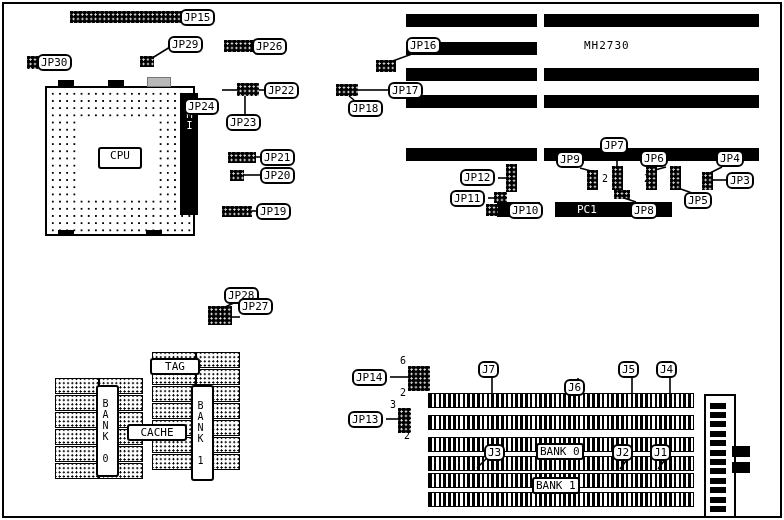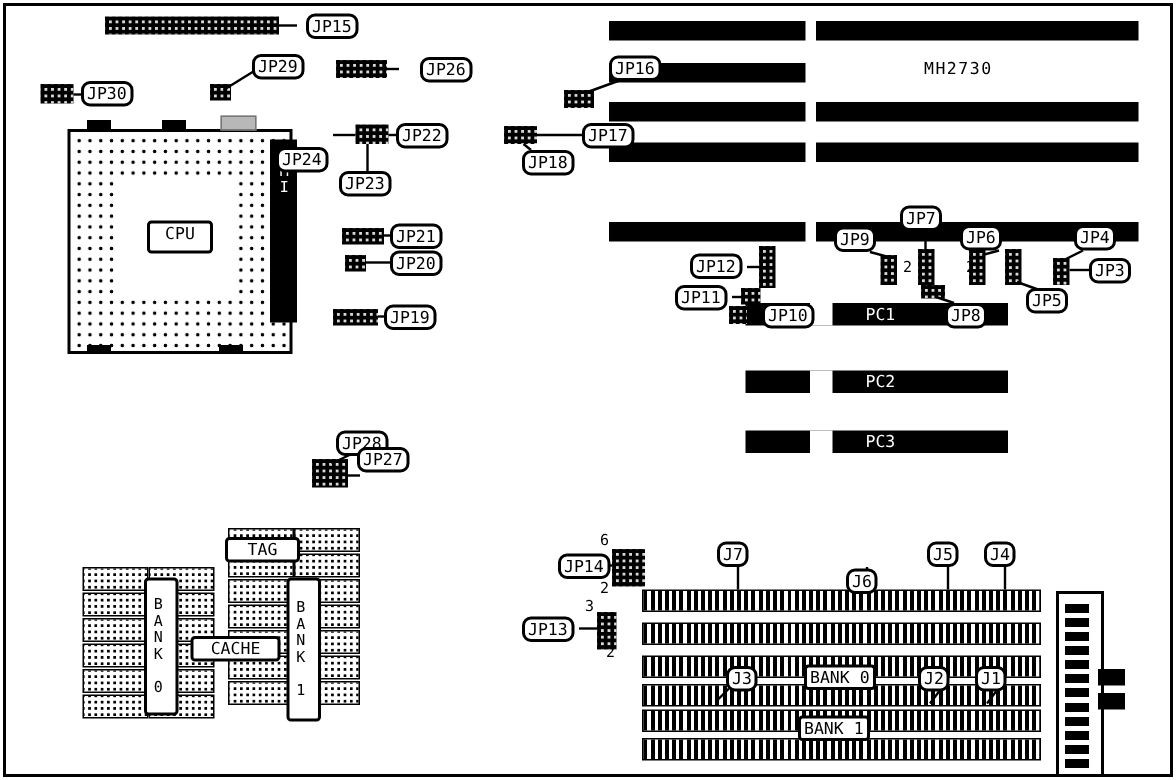--- a/index.html
+++ b/index.html
@@ -32,21 +32,21 @@
   .pci .notch{position:absolute;left:43px;top:0;width:15px;height:100%;background:#fff;}
   .pci .pci-label{position:absolute;left:80px;top:1px;color:#fff;font-size:11px;line-height:13px;}
   #bios{position:absolute;left:180px;top:93px;width:18px;height:122px;background:#000;z-index:2;}
   #bios span{position:absolute;left:4px;top:5px;writing-mode:vertical-lr;text-orientation:upright;
         color:#fff;font-size:10px;line-height:11px;}
   #leaders{position:absolute;left:0;top:0;z-index:4;pointer-events:none;}
   #powerconn{position:absolute;left:704px;top:394px;width:28px;height:120px;border:2px solid #000;
         background:#fff;z-index:2;}
   #powerconn .col{position:absolute;left:4px;top:4px;width:16px;height:112px;
         background-image:repeating-linear-gradient(0deg,#000 0 6px,transparent 6px 9.4px);}
-  #model{position:absolute;left:616px;top:39px;font-size:11px;letter-spacing:1px;z-index:3;text-align:center;}
+  #model{position:absolute;left:584px;top:39px;font-size:11px;letter-spacing:1px;z-index:3;text-align:center;}
 </style>
 </head>
 <body>
 
 <div id="board">
   <div class="chip" style="left: 196px; top: 454px; width: 42px; height: 14px;"></div>
     <div class="chip" style="left: 152px; top: 454px; width: 42px; height: 14px;"></div>
     <div class="chip" style="left: 196px; top: 437px; width: 42px; height: 14px;"></div>
     <div class="chip" style="left: 152px; top: 437px; width: 42px; height: 14px;"></div>
     <div class="chip" style="left: 196px; top: 420px; width: 42px; height: 14px;"></div>
@@ -81,28 +81,20 @@
   <div class="bar" style="left:406px;top:95px;width:131px;height:13px"></div>
   <div class="bar" style="left:544px;top:95px;width:215px;height:13px"></div>
   <div class="bar" style="left:406px;top:148px;width:131px;height:13px"></div>
   <div class="bar" style="left:544px;top:148px;width:215px;height:13px"></div>
 
   <div id="model">MH2730</div>
 
   <div class="pci" style="left:497px;top:202px;width:175px;height:15px">
     <div class="notch"></div>
     <span class="pci-label">PC1</span>
-  </div>
-  <div class="pci" style="left:497px;top:247px;width:175px;height:15px">
-    <div class="notch"></div>
-    <span class="pci-label">PC2</span>
-  </div>
-  <div class="pci" style="left:497px;top:287px;width:175px;height:15px">
-    <div class="notch"></div>
-    <span class="pci-label">PC3</span>
   </div>
 
   <div class="socket">
     <div class="socket-inner"></div>
   </div>
   <div class="bar" style="left:58px;top:80px;width:16px;height:6px"></div>
   <div class="bar" style="left:108px;top:80px;width:16px;height:6px"></div>
   <div class="bar" style="left:58px;top:230px;width:16px;height:6px"></div>
   <div class="bar" style="left:146px;top:230px;width:16px;height:6px"></div>
   <div class="plate" style="left:98px;top:147px;width:36px;height:18px;line-height:14px">CPU</div>
@@ -179,24 +171,24 @@
         <line x1="492" y1="378" x2="492" y2="393"></line>
       <line x1="578" y1="378" x2="578" y2="393"></line>
         <line x1="632" y1="378" x2="632" y2="393"></line>
       <line x1="670" y1="378" x2="670" y2="393"></line>
         <line x1="486" y1="459" x2="477" y2="468"></line>
       <line x1="626" y1="461" x2="620" y2="469"></line>
         <line x1="664" y1="461" x2="658" y2="469"></line>
     </g>
   </svg>
 
-  <div class="callout" style="left:204px;top:9px">JP15</div>
+  <div class="callout" style="left:180px;top:9px">JP15</div>
   <div class="callout" style="left:168px;top:36px">JP29</div>
-  <div class="callout" style="left:280px;top:38px">JP26</div>
-  <div class="callout" style="left:54px;top:54px">JP30</div>
+  <div class="callout" style="left:252px;top:38px">JP26</div>
+  <div class="callout" style="left:37px;top:54px">JP30</div>
   <div class="callout" style="left:184px;top:98px">JP24</div>
   <div class="callout" style="left:264px;top:82px">JP22</div>
   <div class="callout" style="left:226px;top:114px">JP23</div>
   <div class="callout" style="left:260px;top:149px">JP21</div>
   <div class="callout" style="left:260px;top:167px">JP20</div>
   <div class="callout" style="left:256px;top:203px">JP19</div>
   <div class="callout" style="left:224px;top:287px">JP28</div>
   <div class="callout" style="left:238px;top:298px">JP27</div>
   <div class="callout" style="left:406px;top:37px">JP16</div>
   <div class="callout" style="left:388px;top:82px">JP17</div>
@@ -204,21 +196,21 @@
   <div class="callout" style="left:600px;top:137px">JP7</div>
   <div class="callout" style="left:556px;top:151px">JP9</div>
   <div class="callout" style="left:640px;top:150px">JP6</div>
   <div class="callout" style="left:716px;top:150px">JP4</div>
   <div class="callout" style="left:726px;top:172px">JP3</div>
   <div class="callout" style="left:684px;top:192px">JP5</div>
   <div class="callout" style="left:460px;top:169px">JP12</div>
   <div class="callout" style="left:450px;top:190px">JP11</div>
   <div class="callout" style="left:508px;top:202px">JP10</div>
   <div class="callout" style="left:630px;top:202px">JP8</div>
-  <div class="callout" style="left:372px;top:369px">JP14</div>
+  <div class="callout" style="left:352px;top:369px">JP14</div>
   <div class="callout" style="left:348px;top:411px">JP13</div>
 
   <div class="callout" style="left:478px;top:361px">J7</div>
   <div class="callout" style="left:564px;top:379px">J6</div>
   <div class="callout" style="left:618px;top:361px">J5</div>
   <div class="callout" style="left:656px;top:361px">J4</div>
   <div class="callout" style="left:484px;top:444px">J3</div>
   <div class="callout" style="left:612px;top:444px">J2</div>
   <div class="callout" style="left:650px;top:444px">J1</div>
 

